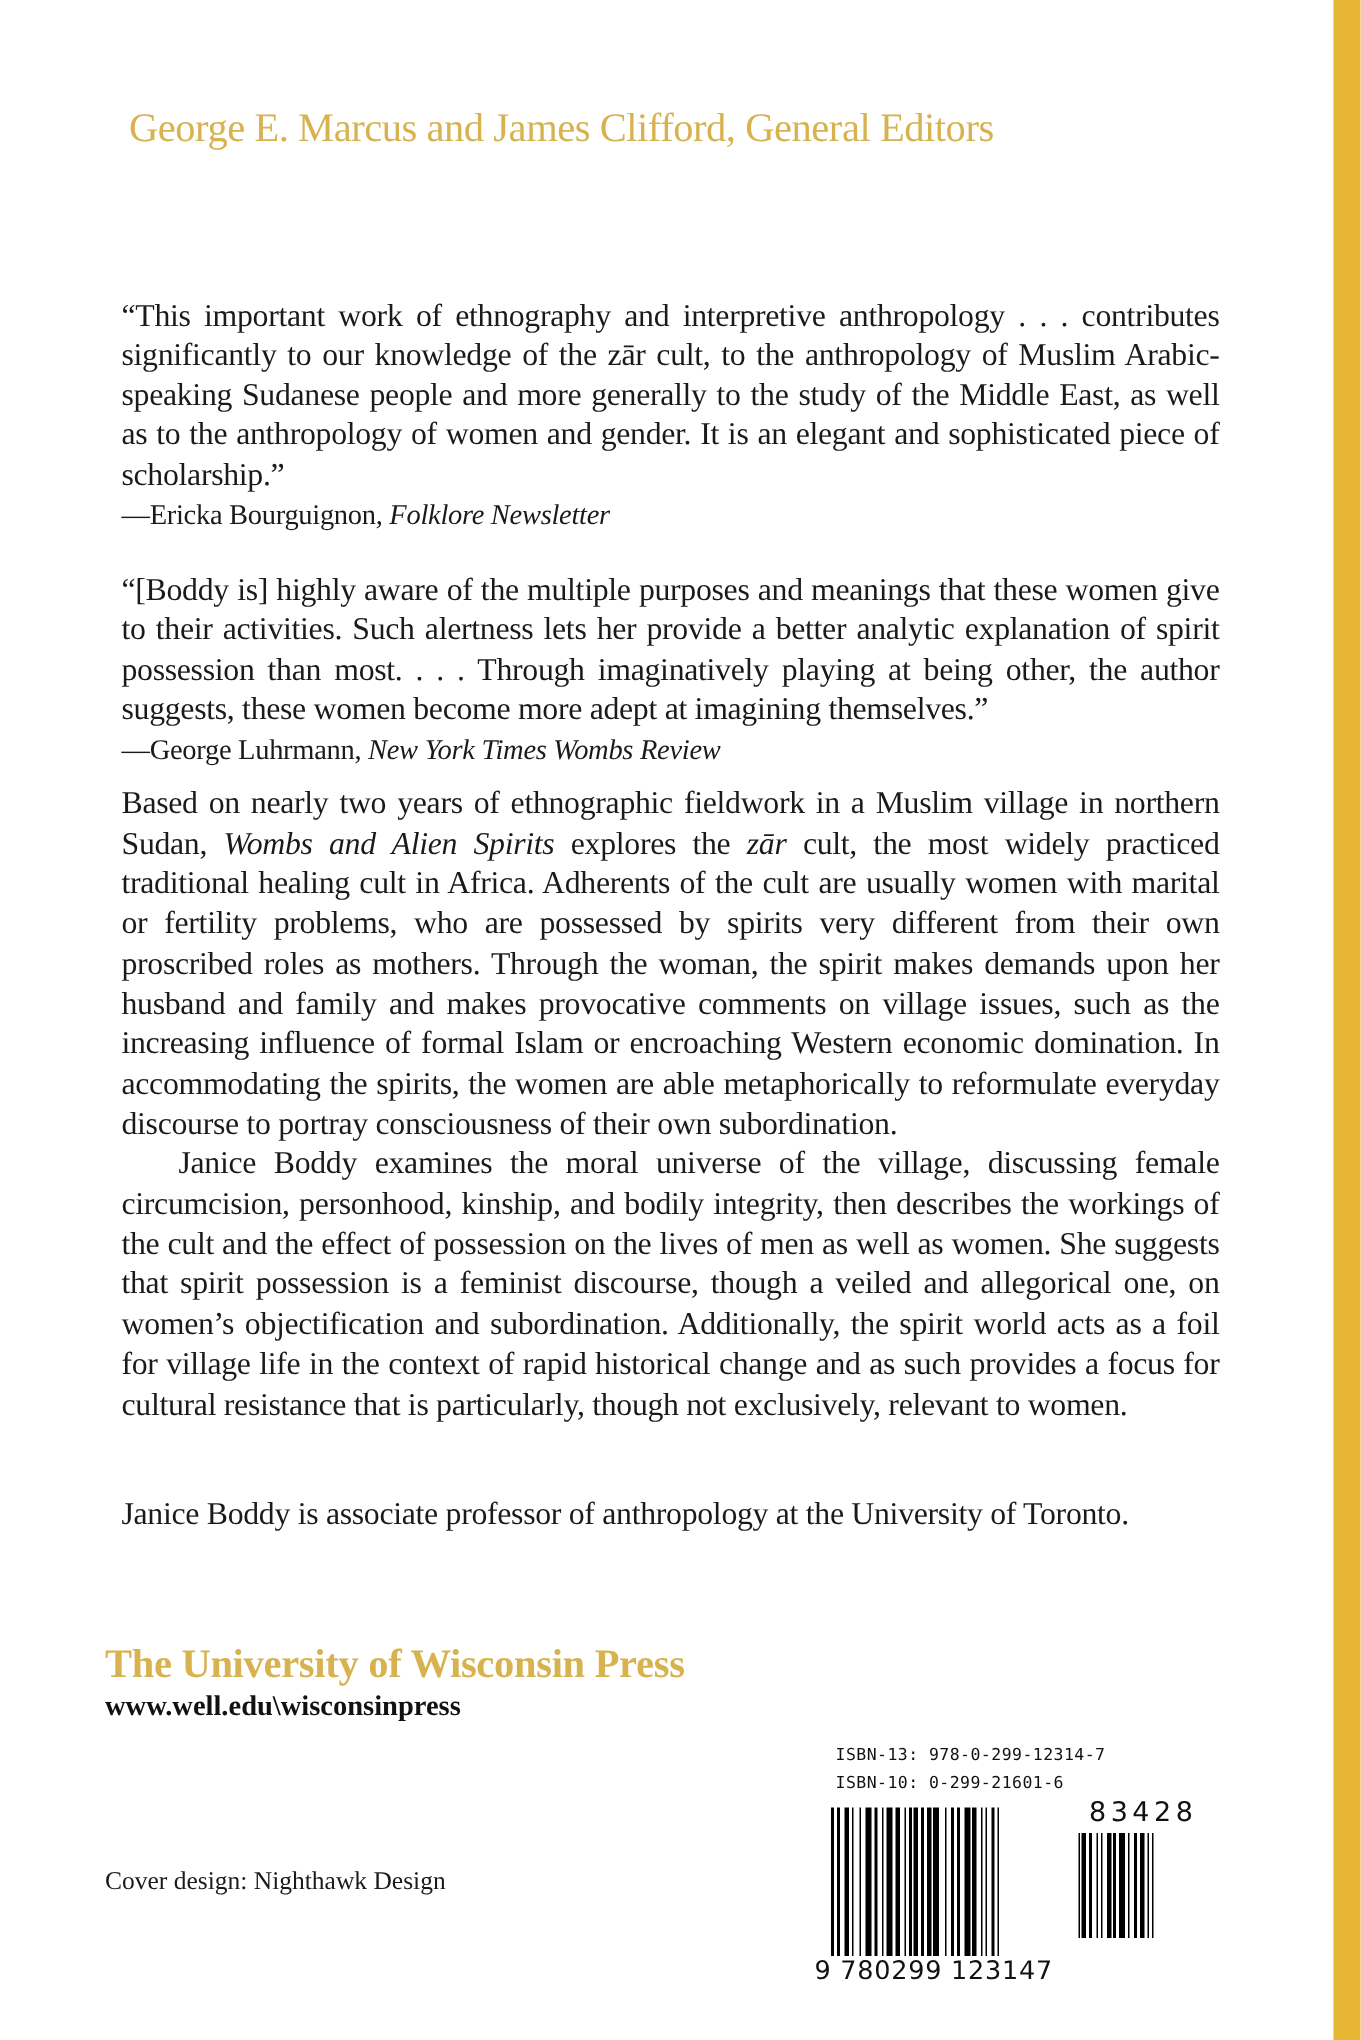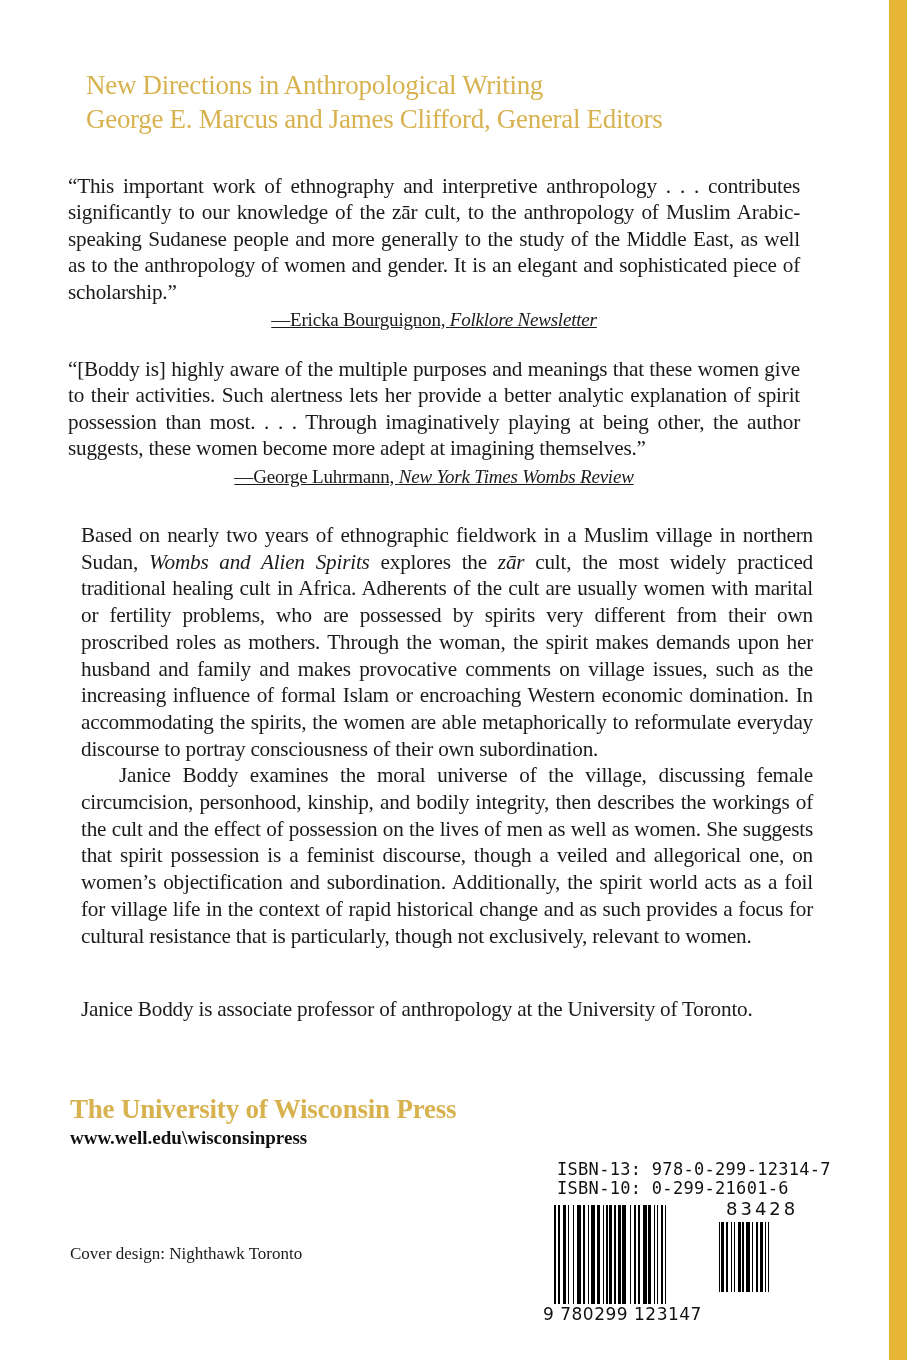--- a/index.html
+++ b/index.html
@@ -27,35 +27,35 @@
       position: absolute;
       left: 86px;
       top: 68px;
       font-size: 27px;
       line-height: 34px;
       color: #d7b24f;
       letter-spacing: -0.3px;
     }
     .quote {
       position: absolute;
-      left: 68px;
+      left: 81px;
       width: 732px;
       font-size: 21.2px;
       line-height: 26.4px;
       text-align: justify;
       letter-spacing: -0.2px;
+      margin-top: 24px;
     }
     .quote p {
       margin: 0;
     }
     .attrib {
-      text-align: center;
+      text-align: left;
       font-size: 19px;
       margin-top: 2px;
-      text-decoration: underline;
     }
     .attrib i {
       font-style: italic;
     }
     #quote1 { top: 173px; }
     #quote2 { top: 356px; }
     .body-text {
       position: absolute;
       left: 81px;
       top: 522px;
@@ -104,21 +104,21 @@
       top: 1244px;
       font-size: 17px;
       line-height: 20px;
       color: #1a1a1a;
     }
     .isbn {
       position: absolute;
       left: 557px;
       top: 1160px;
       font-family: "DejaVu Sans Mono", "Liberation Mono", monospace;
-      font-size: 17px;
+      font-size: 11px;
       line-height: 19px;
       color: #111;
       letter-spacing: 0.3px;
     }
     .barcode-main {
       position: absolute;
       left: 554px;
       top: 1205px;
       width: 152px;
       height: 100px;
@@ -160,21 +160,20 @@
       white-space: pre;
       letter-spacing: 0.5px;
     }
   </style>
 </head>
 <body>
 
 <div class="gold-strip"></div>
 
 <div class="series">
-  <div>New Directions in Anthropological Writing</div>
   <div>George E. Marcus and James Clifford, General Editors</div>
 </div>
 
 <div class="quote" id="quote1">
   <p>“This important work of ethnography and interpretive anthropology . . . contributes significantly to our knowledge of the zār cult, to the anthropology of Muslim Arabic-speaking Sudanese people and more generally to the study of the Middle East, as well as to the anthropology of women and gender. It is an elegant and sophisticated piece of scholarship.”</p>
   <div class="attrib">
     <span>—Ericka Bourguignon, </span><i>Folklore Newsletter</i>
   </div>
 </div>
 
@@ -191,21 +190,21 @@
 </div>
 
 <div class="bio">
   <b>Janice Boddy</b><span> is associate professor of anthropology at the University of Toronto.</span>
 </div>
 
 <div class="press-name">The University of Wisconsin Press</div>
 <div class="press-url">www.well.edu\wisconsinpress</div>
 
 <div class="credits">
-  <div>Cover design:  Nighthawk Toronto</div>
+  <div>Cover design:  Nighthawk Design</div>
 </div>
 
 <div class="isbn">
   <div>ISBN-13: 978-0-299-12314-7</div>
   <div>ISBN-10: 0-299-21601-6</div>
 </div>
 
 <div class="addon-num">83428</div>
 
 <div class="barcode-main">

